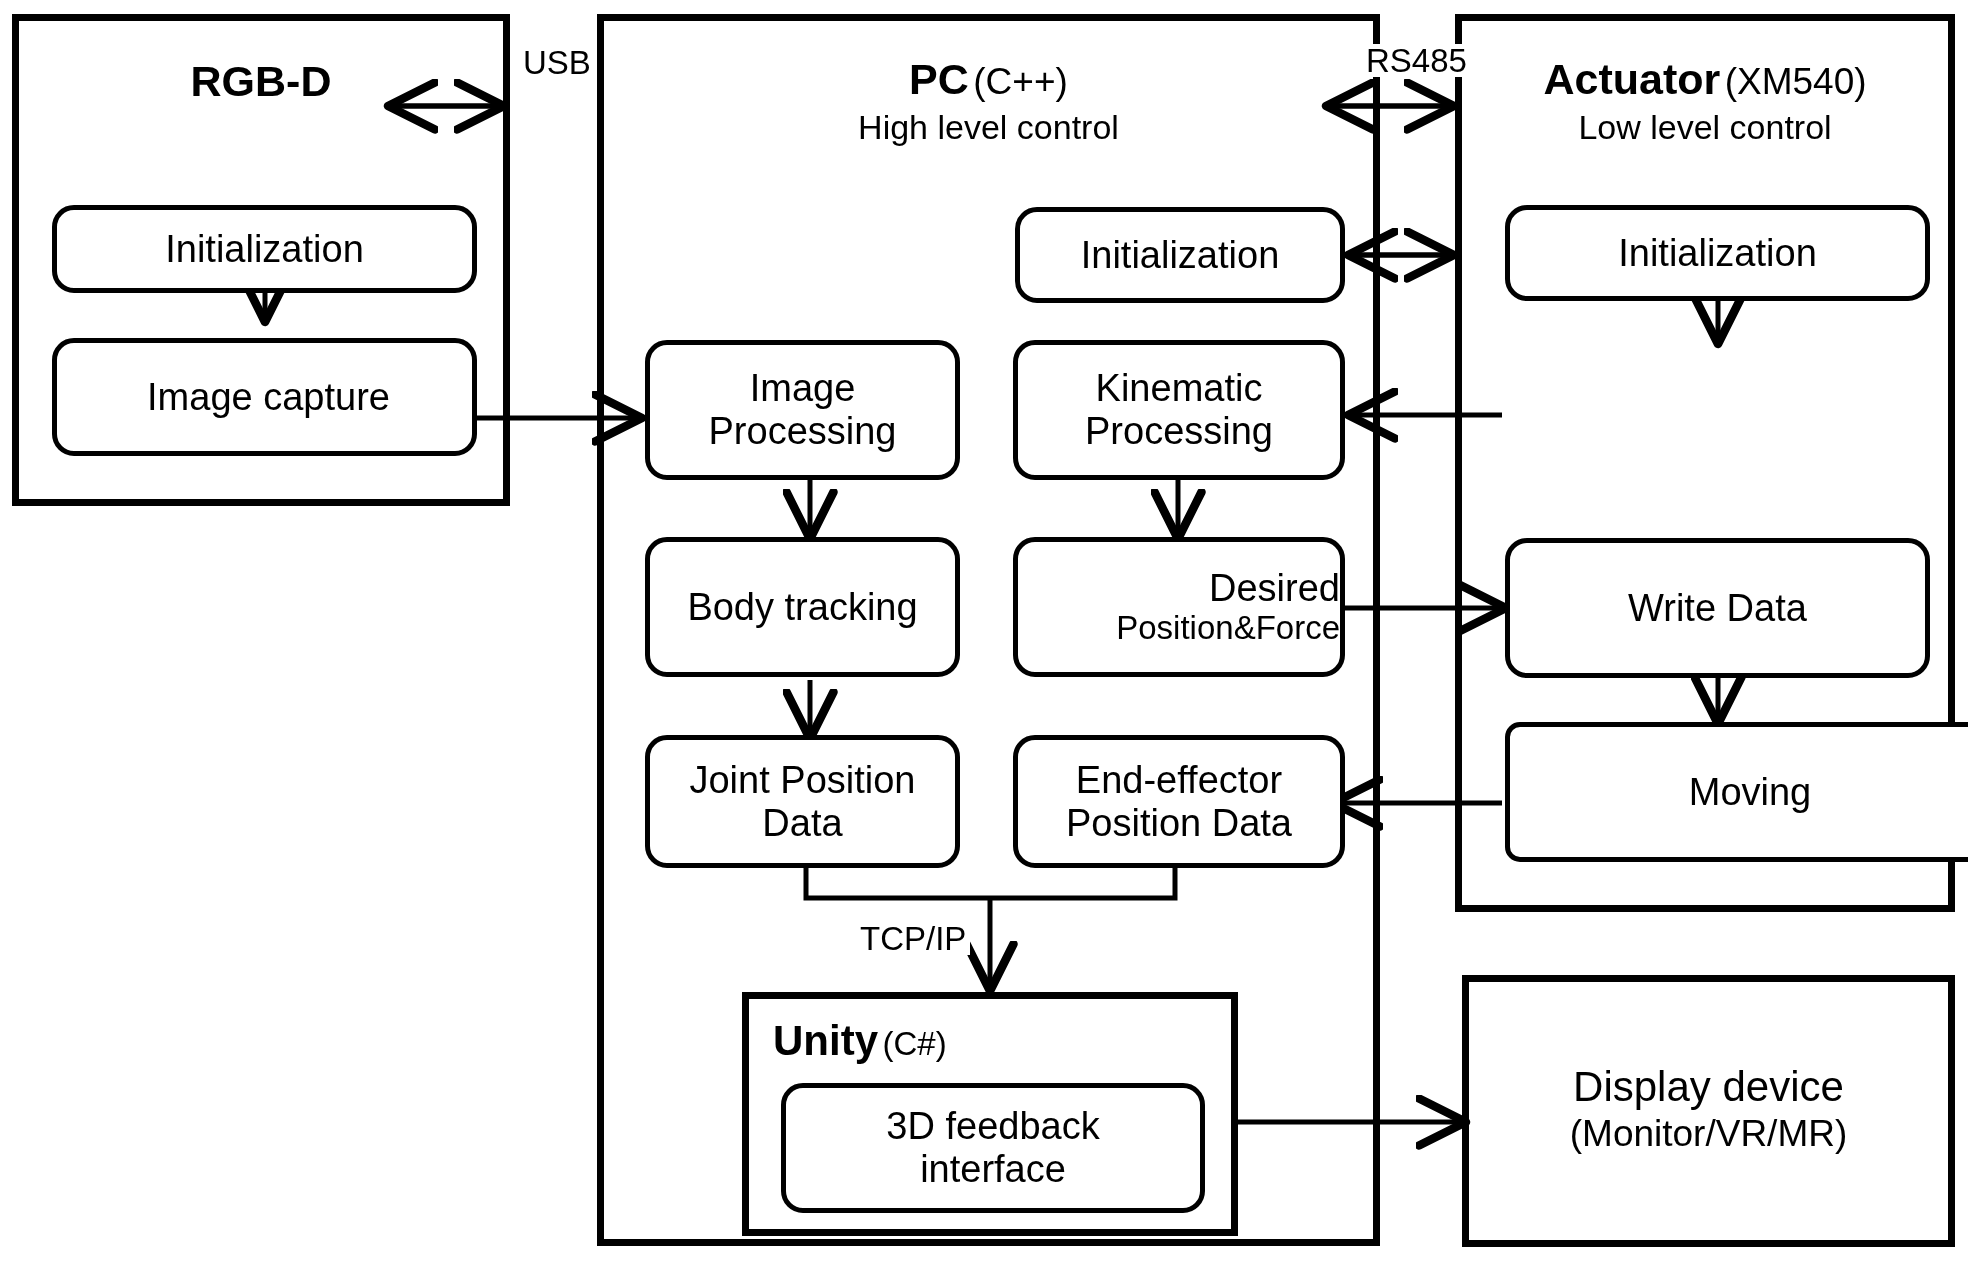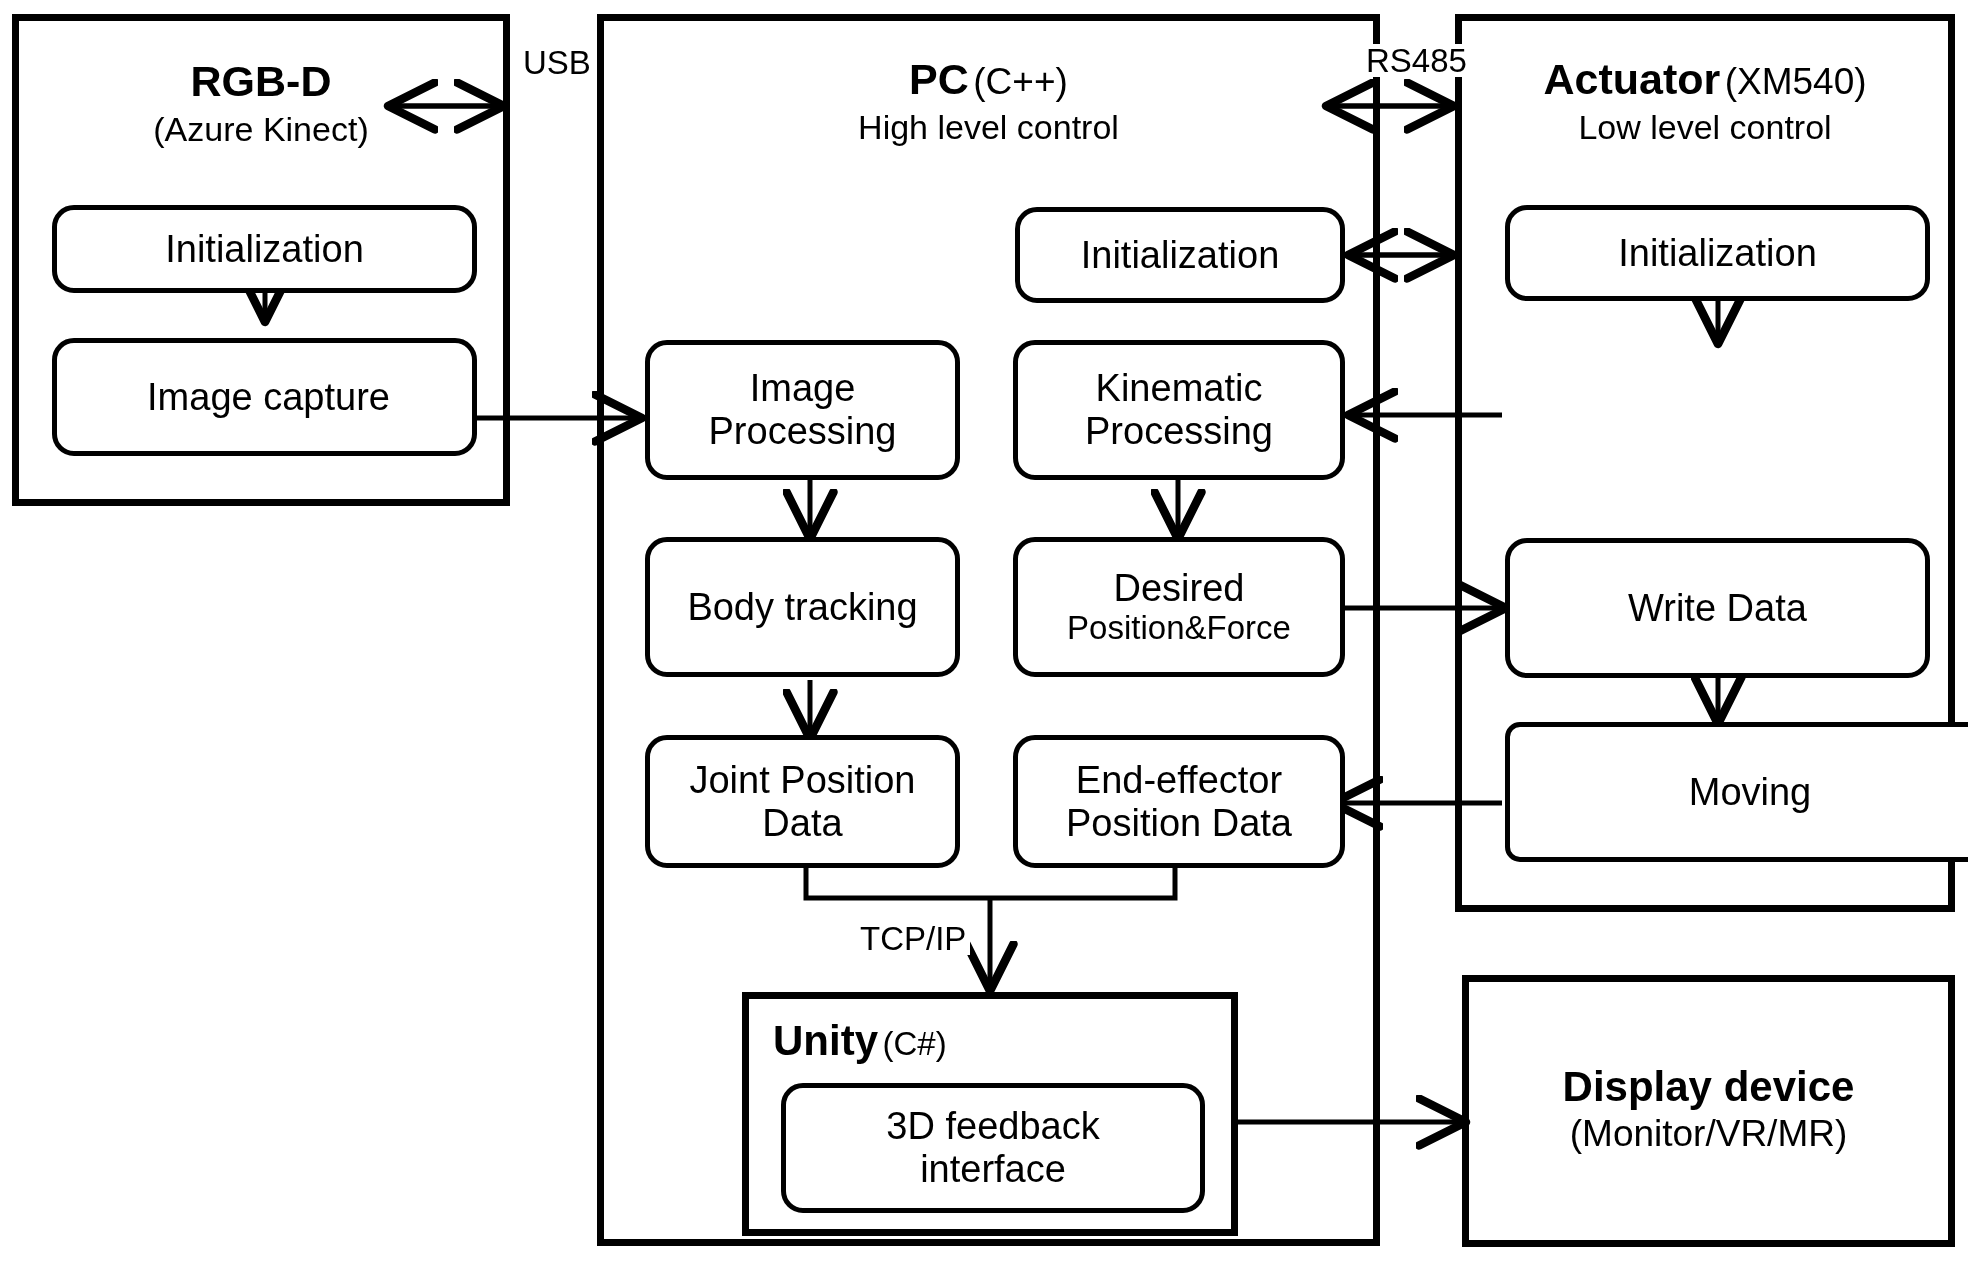--- a/index.html
+++ b/index.html
@@ -96,21 +96,21 @@
     white-space: nowrap;
     line-height: 1;
   }
 
   .dd-title {
     position: absolute;
     width: 100%;
     text-align: center;
     line-height: 1.2;
   }
-  .dd-title .strong { font-size: 42px; font-weight: bold; display: block; }
+  .dd-title .strong { font-size: 42px; font-weight: normal; display: block; }
   .dd-title .paren  { font-size: 37px; font-weight: normal; display: block; }
 </style>
 </head>
 <body>
 
 <div id="stage">
 
   <svg id="wires" viewBox="0 0 1968 1268" width="1968" height="1268">
     <defs>
       <marker id="ah" markerWidth="11" markerHeight="11" refX="9.2" refY="5.5" orient="auto" markerUnits="strokeWidth">
@@ -152,21 +152,20 @@
       <line x1="990" y1="898" x2="990" y2="987" marker-end="url(#ah)"></line>
 
       <line x1="1215" y1="1122" x2="1462" y2="1122" marker-end="url(#ah)"></line>
     </g>
   </svg>
 
   <div class="panel" style="left:12px; top:14px; width:498px; height:492px;"></div>
 
   <div class="ptitle" style="left:12px; top:56px; width:498px;">
     <span class="strong">RGB-D</span>
-    <span class="sub paren">(Azure Kinect)</span>
   </div>
 
   <div class="node" style="left:52px; top:205px; width:425px; height:88px;">
     <span class="l1">Initialization</span>
   </div>
 
   <div class="node" style="left:52px; top:338px; width:425px; height:118px;padding-left:8px;">
     <span class="l1">Image capture</span>
   </div>
 
@@ -189,21 +188,21 @@
 
   <div class="node" style="left:1013px; top:340px; width:332px; height:140px;">
     <span class="l1">Kinematic</span>
     <span class="l2">Processing</span>
   </div>
 
   <div class="node" style="left:645px; top:537px; width:315px; height:140px;">
     <span class="l1">Body tracking</span>
   </div>
 
-  <div class="node small2" style="left:1013px; top:537px; width:332px; height:140px;">
+  <div class="node small2" style="left:1013px; top:537px; width:332px; height:140px;align-items:flex-end;">
     <span class="l1">Desired</span>
     <span class="l2">Position&amp;Force</span>
   </div>
 
   <div class="node" style="left:645px; top:735px; width:315px; height:133px;">
     <span class="l1">Joint Position</span>
     <span class="l2">Data</span>
   </div>
 
   <div class="node" style="left:1013px; top:735px; width:332px; height:133px;align-items:center;">

